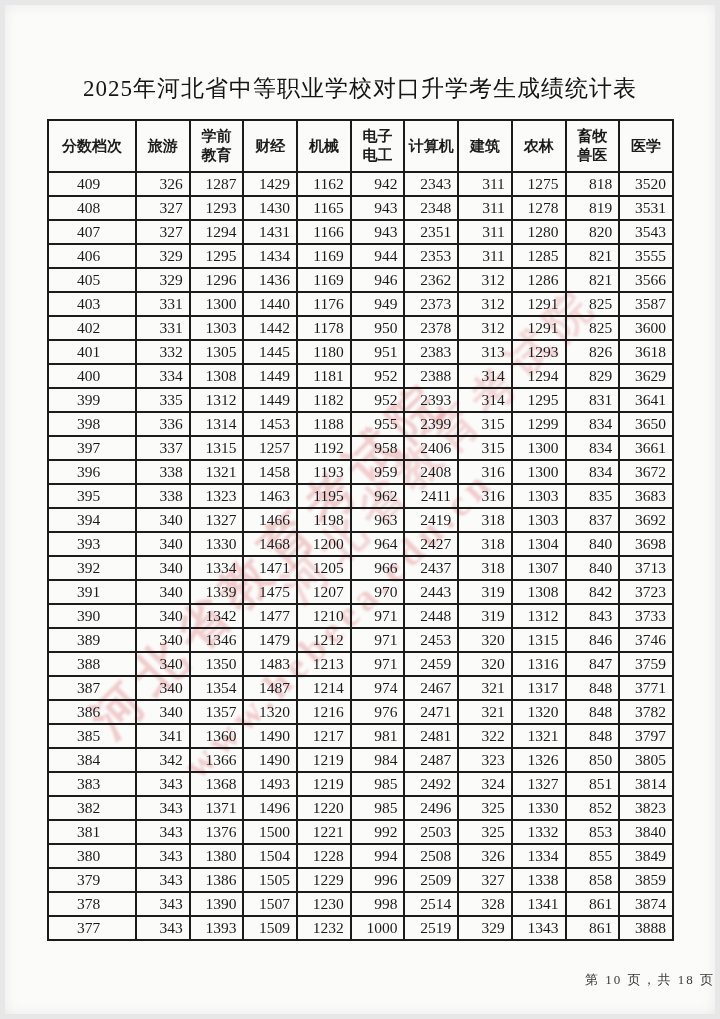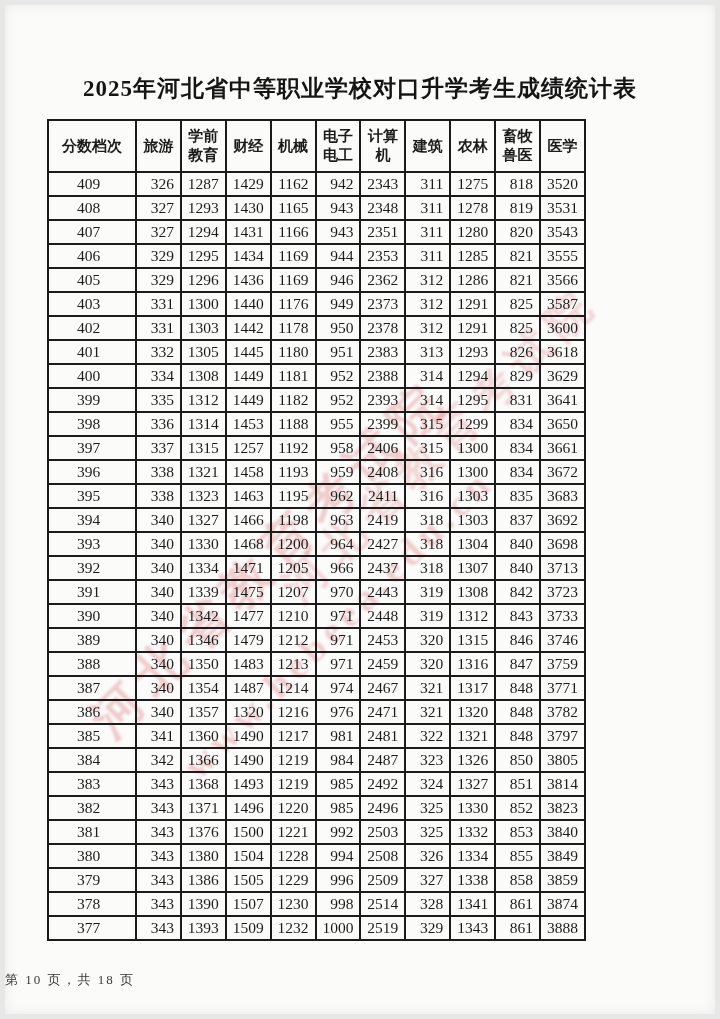--- a/index.html
+++ b/index.html
@@ -18,30 +18,30 @@
     box-shadow: inset 0 0 14px rgba(0,0,0,0.07);
     overflow: hidden;
   }
   .title {
     position: absolute;
     top: 68px;
     left: 0;
     width: 100%;
     text-align: center;
     font-size: 23px;
-    font-weight: bold;
+    font-weight: normal;
     letter-spacing: 1px;
     color: #151515;
     font-family: "Liberation Serif", "DejaVu Serif", serif;
   }
   .score-table {
     position: absolute;
     top: 114px;
     left: 42px;
-    width: 539px;
+    width: 627px;
     border-collapse: collapse;
     table-layout: fixed;
     z-index: 2;
     background: transparent;
   }
   .score-table th, .score-table td {
     border: 2px solid #1b1b1b;
     font-size: 15px;
     color: #1c1c1c;
     background: transparent;
@@ -65,21 +65,21 @@
   }
   .score-table td.c0 {
     text-align: center;
     padding-right: 7px;
   }
   .footer {
     position: absolute;
     top: 966px;
     left: 0;
     width: 100%;
-    text-align: left;
+    text-align: right;
     font-size: 13px;
     color: #3a3a3a;
     letter-spacing: 2px;
   }
   .watermark {
     position: absolute;
     inset: 0;
     z-index: 1;
     pointer-events: none;
   }

